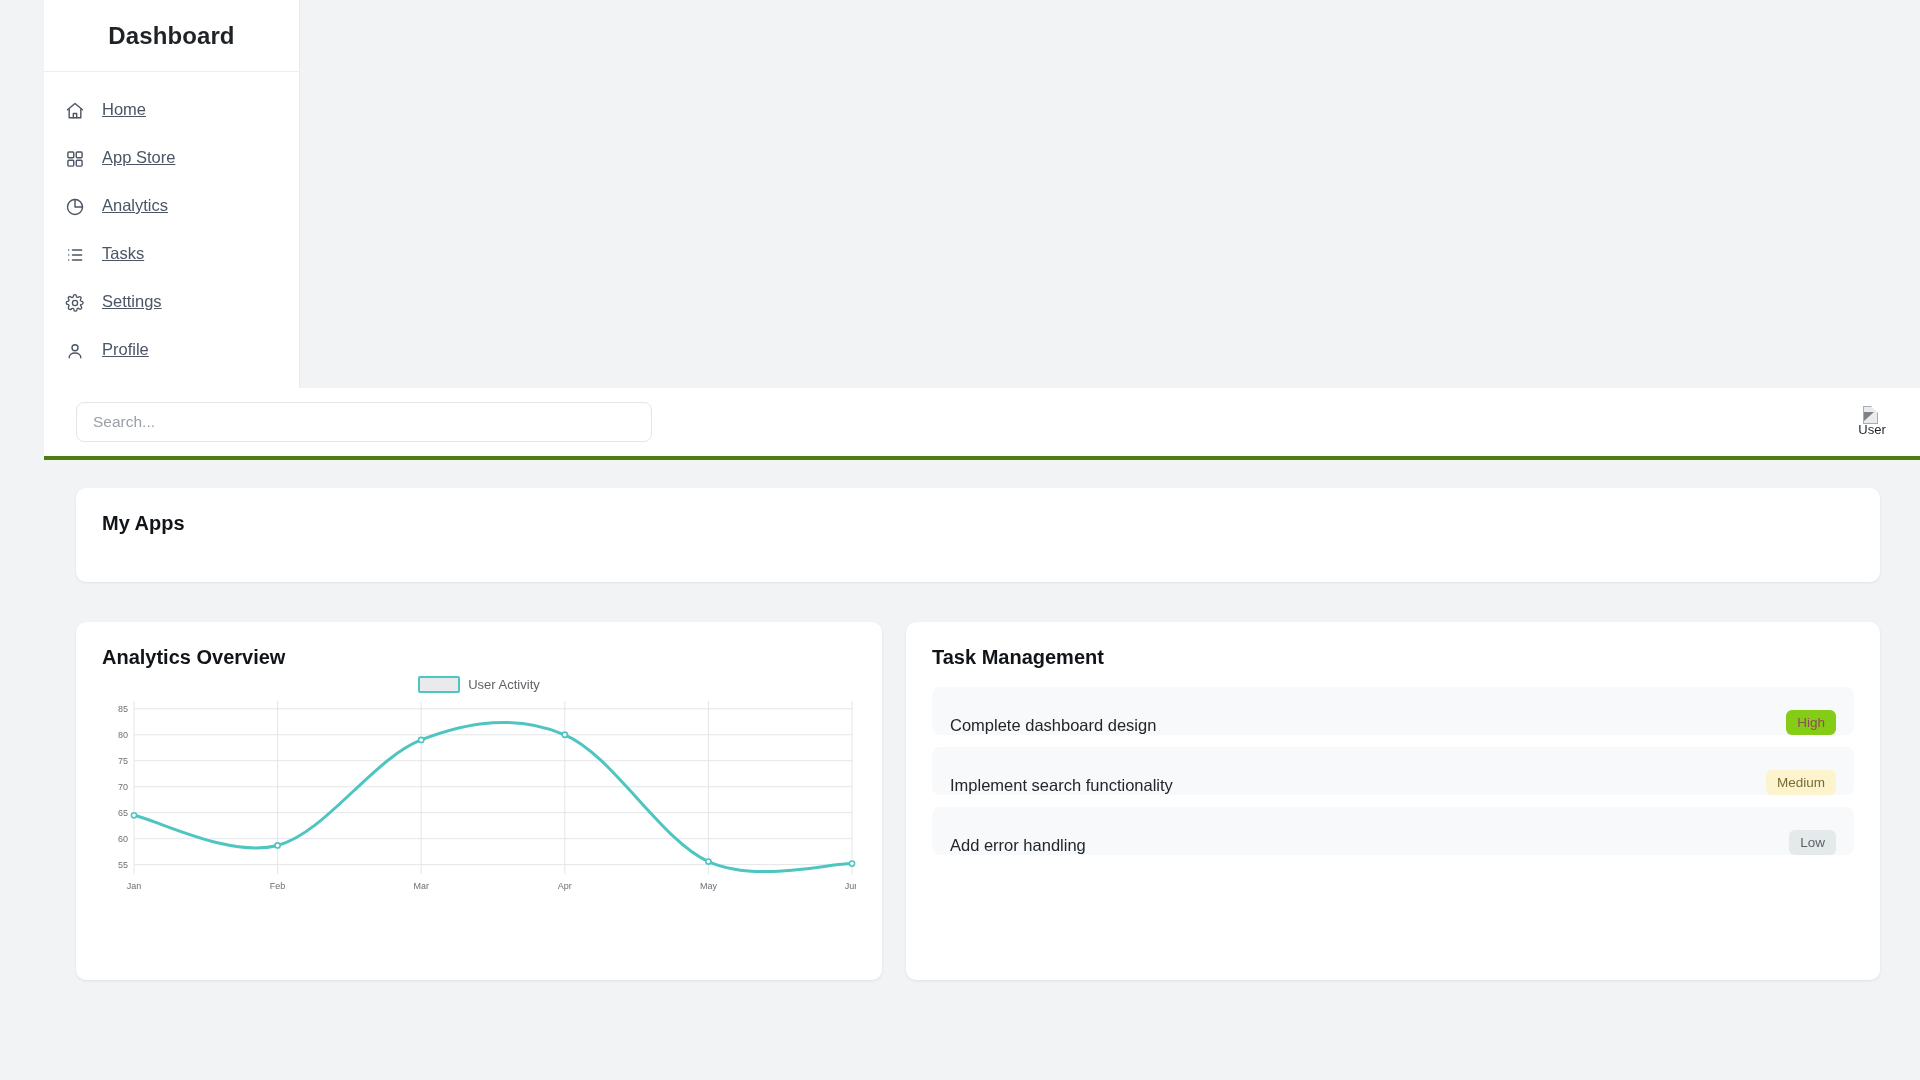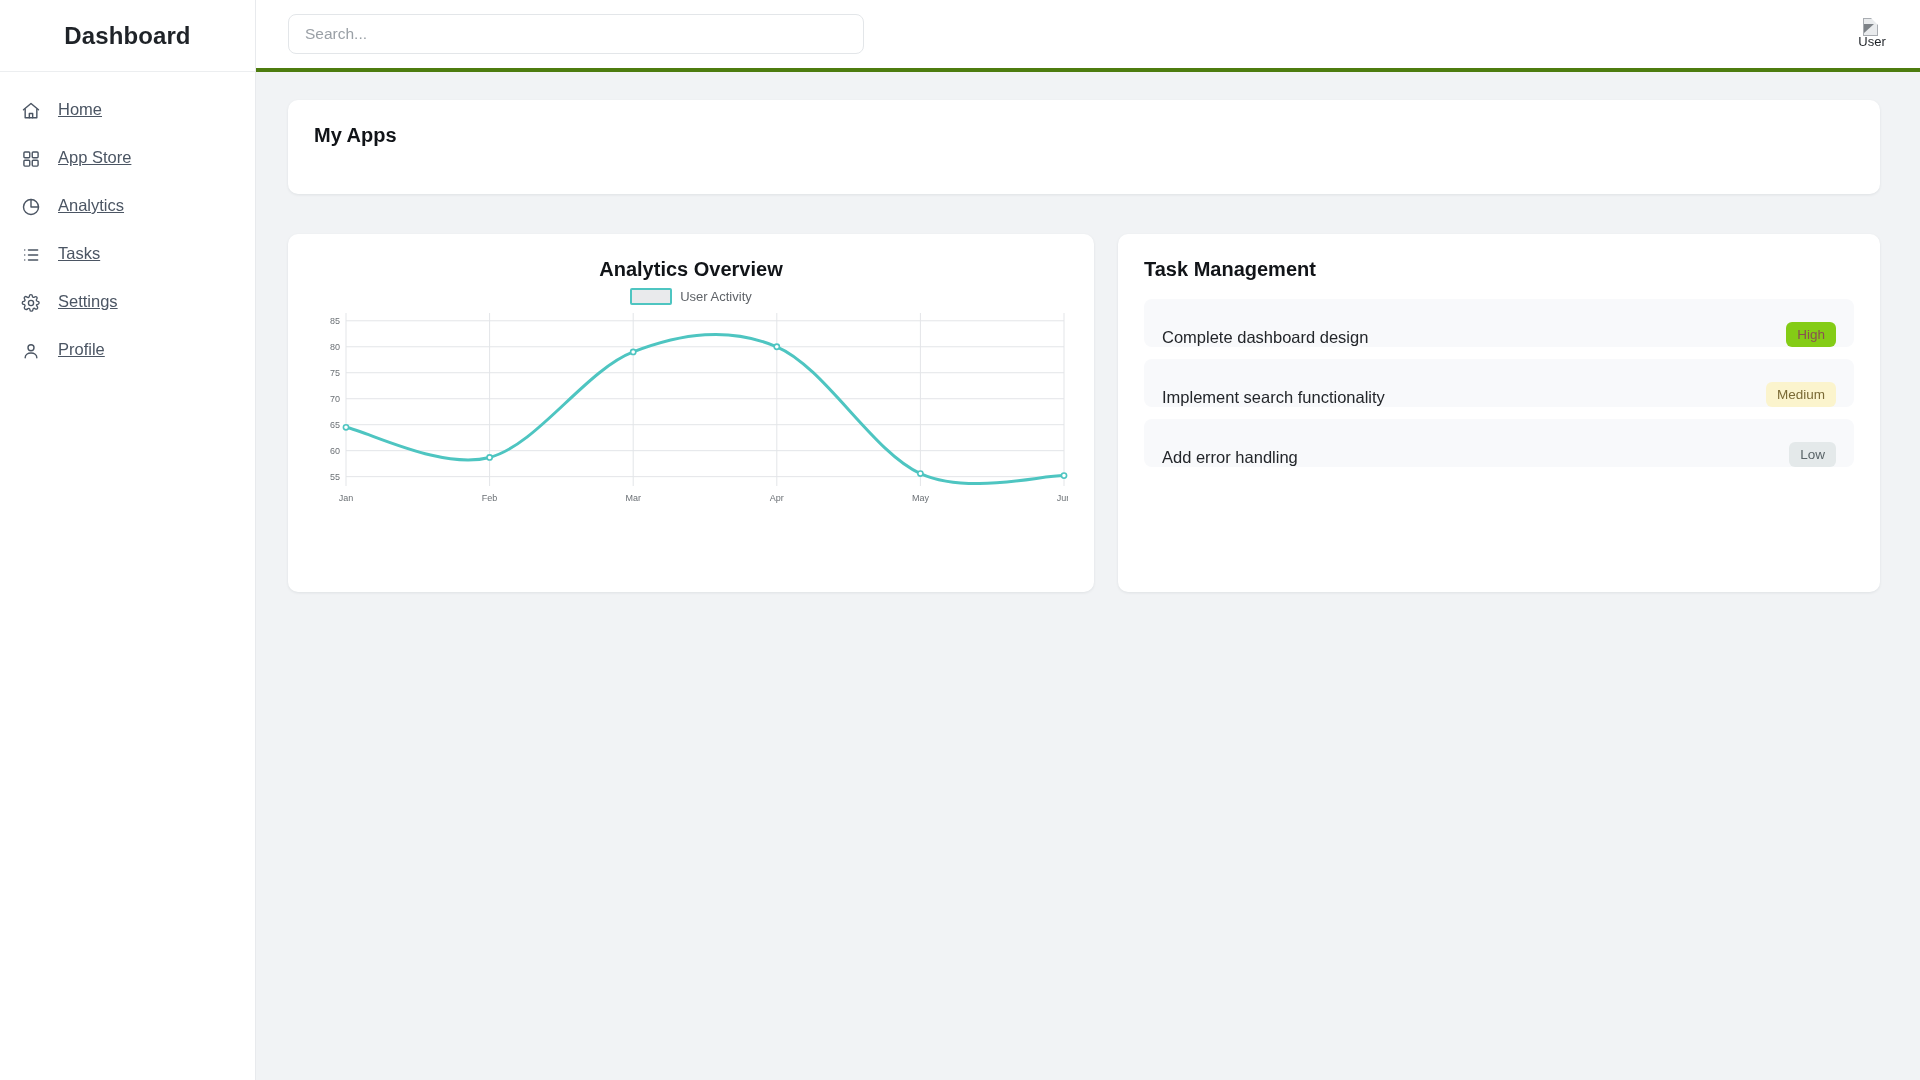--- a/index.html
+++ b/index.html
@@ -9,21 +9,22 @@
     height: 1080px;
     overflow: hidden;
     font-family: "Liberation Sans", sans-serif;
     background: #f1f3f5;
   }
 
   #app {
     width: 1920px;
     height: 1080px;
     display: flex;
-    flex-direction: row;
+    flex-direction: column;
+    padding-left: 44px;
   }
 
   
   #sidebar {
     width: 256px;
     height: 1080px;
     background: #ffffff;
     border-right: 1px solid #e8eaed;
     flex: 0 0 256px;
     display: flex;
@@ -181,21 +182,20 @@
     flex-direction: row;
     gap: 24px;
   }
 
   #analytics-card {
     flex: 0 0 806px;
     height: 358px;
     padding: 24px 26px 20px 26px;
     display: flex;
     flex-direction: column;
-    align-items: center;
   }
 
   #tasks-card {
     flex: 1 1 auto;
     height: 358px;
     padding: 24px 26px;
     display: flex;
     flex-direction: column;
   }
 

